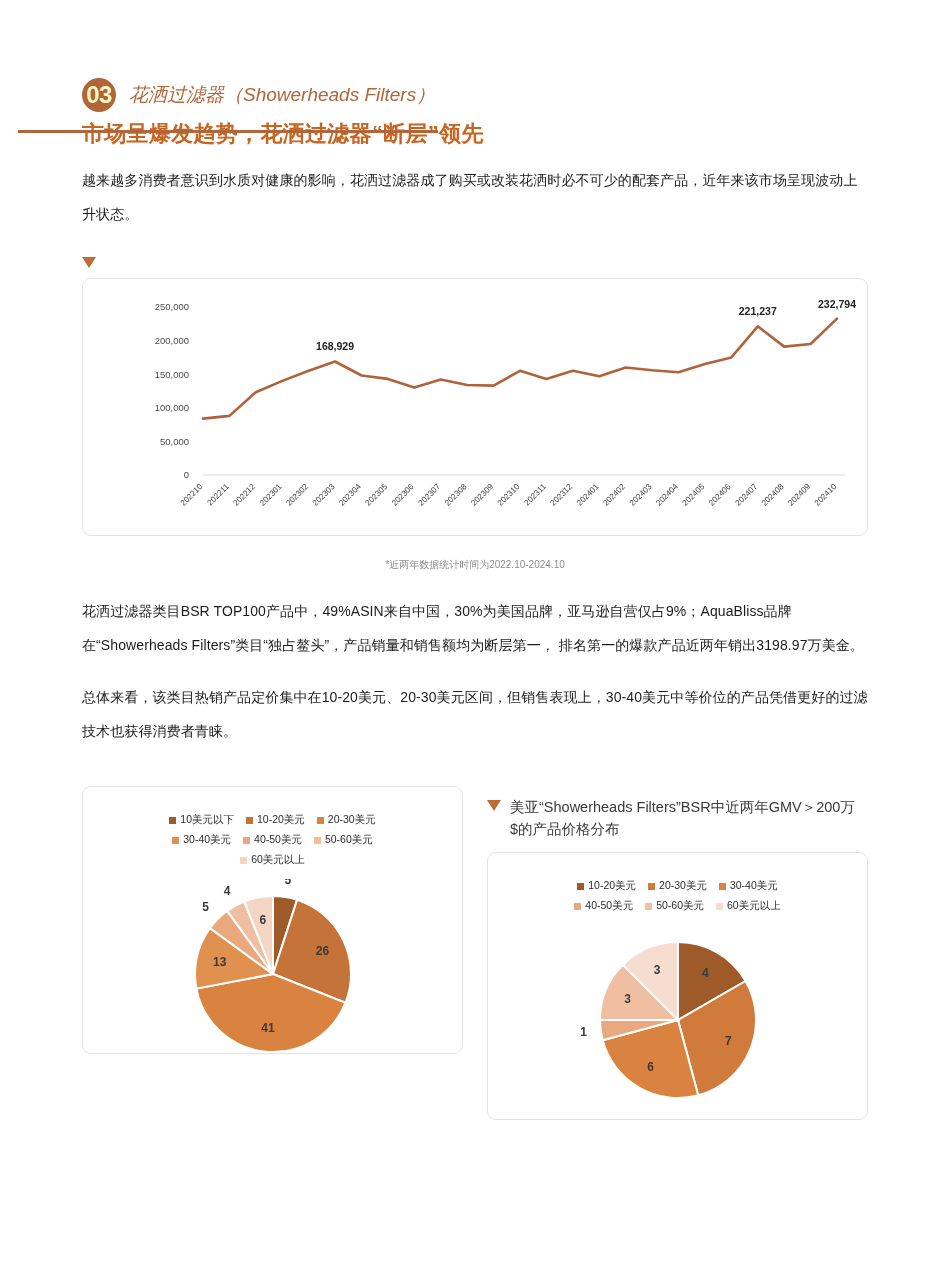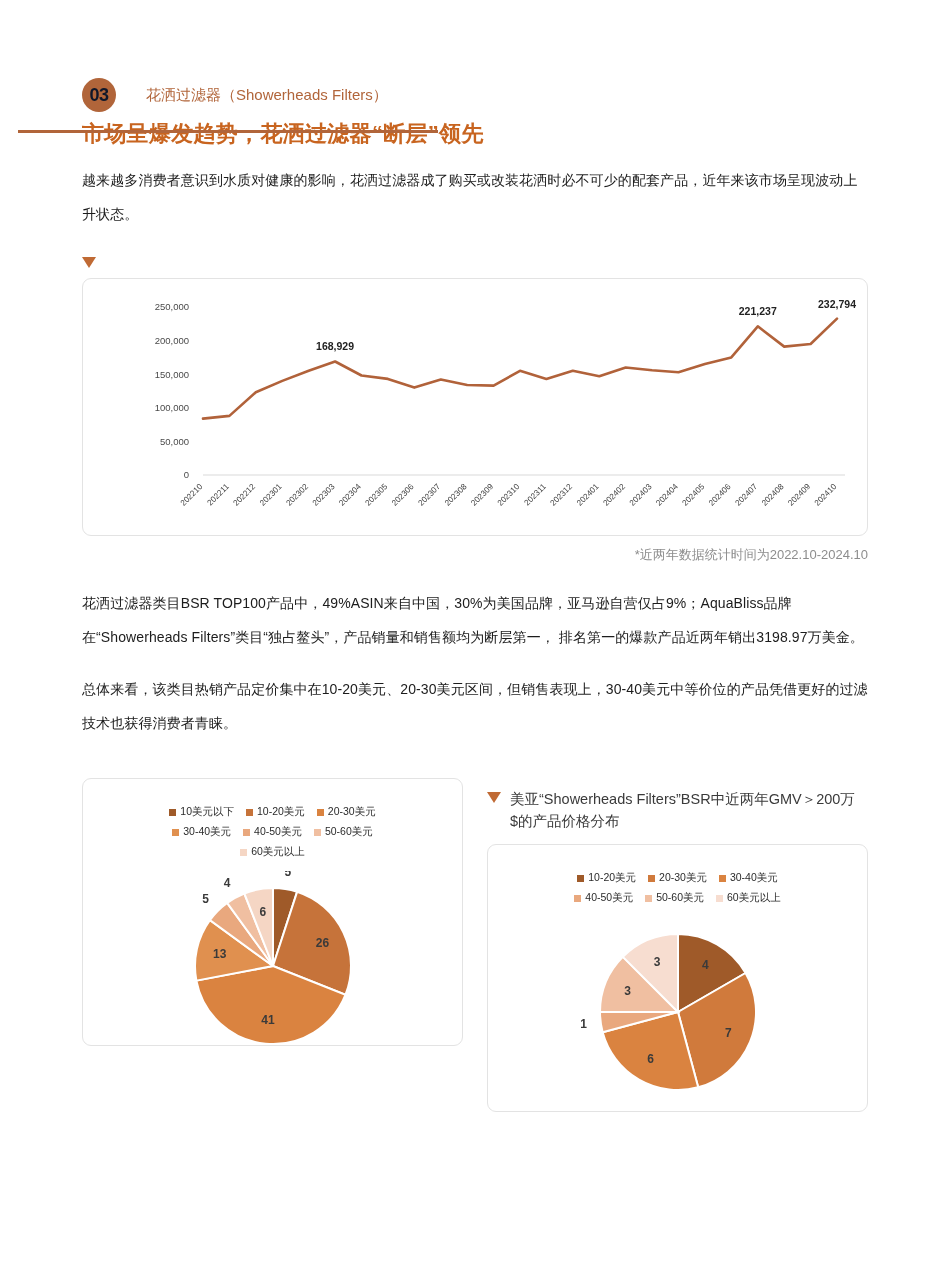--- a/index.html
+++ b/index.html
@@ -23,35 +23,36 @@
     position: relative;
     display: flex;
     align-items: center;
     padding-top: 95px;
     height: 48px;
   }
   .badge {
     width: 34px; height: 34px;
     border-radius: 50%;
     background: #b1653a;
-    color: #0f172a;
-    font-size: 18px;
+    color: #fef9c3;
+    font-size: 24px;
     font-weight: bold;
     display: flex; align-items: center; justify-content: center;
     letter-spacing: -0.5px;
     flex: 0 0 auto;
     z-index: 2;
   }
   .section-title {
-    margin-left: 30px;
-    font-size: 15px;
+    margin-left: 13px;
+    font-size: 19px;
     color: #b1653a;
     font-weight: 500;
     white-space: nowrap;
     z-index: 2;
+    font-style: italic;
   }
   .head-underline {
     position: absolute;
     left: 18px;
     top: 130px;
     width: 420px;
     height: 3px;
     background: #b1653a;
     z-index: 1;
   }
@@ -97,23 +98,23 @@
     border: 1px solid #e3e3e3;
     border-radius: 9px;
     background: #ffffff;
   }
 
   
   .line-card { height: 258px; position: relative; }
   .line-card svg { display: block; }
 
   .footnote {
-    margin-top: 10px;
-    text-align: right;
-    font-size: 13px;
+    margin-top: 22px;
+    text-align: center;
+    font-size: 10px;
     color: #8d8d8d;
   }
 
   
   .pies-row {
     display: flex;
     gap: 24px;
     margin-top: 26px;
   }
   .pie-col { flex: 1 1 0; min-width: 0; }

